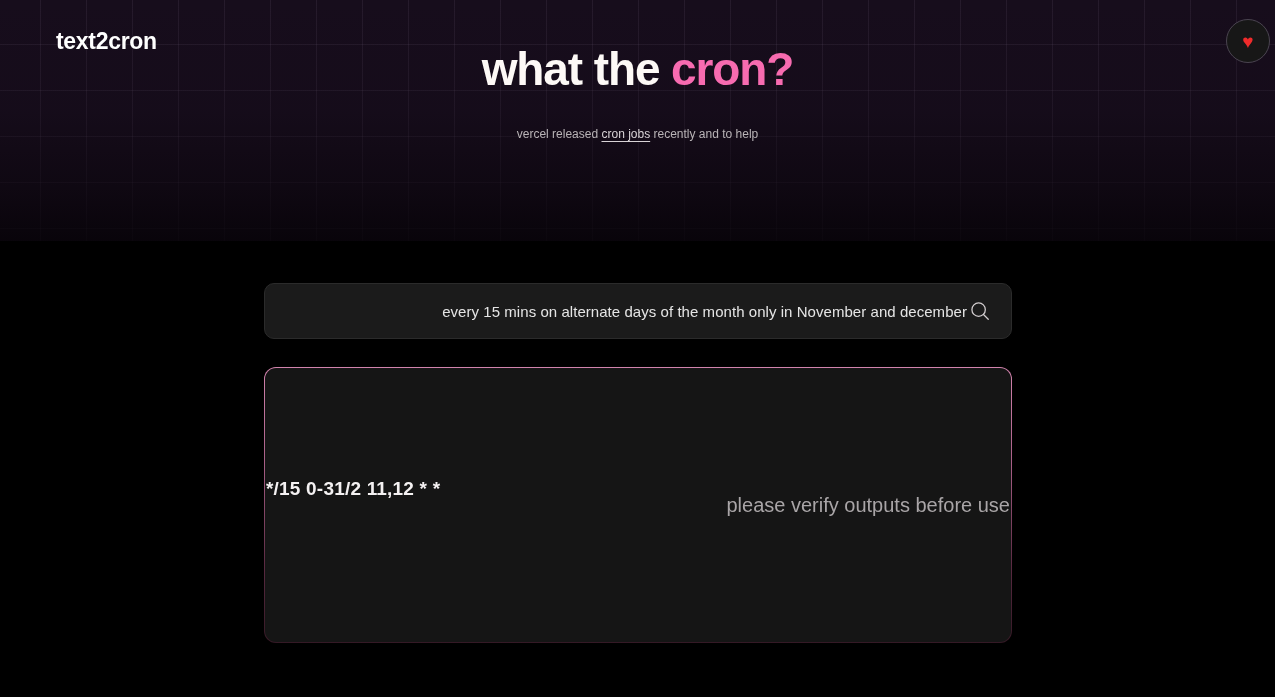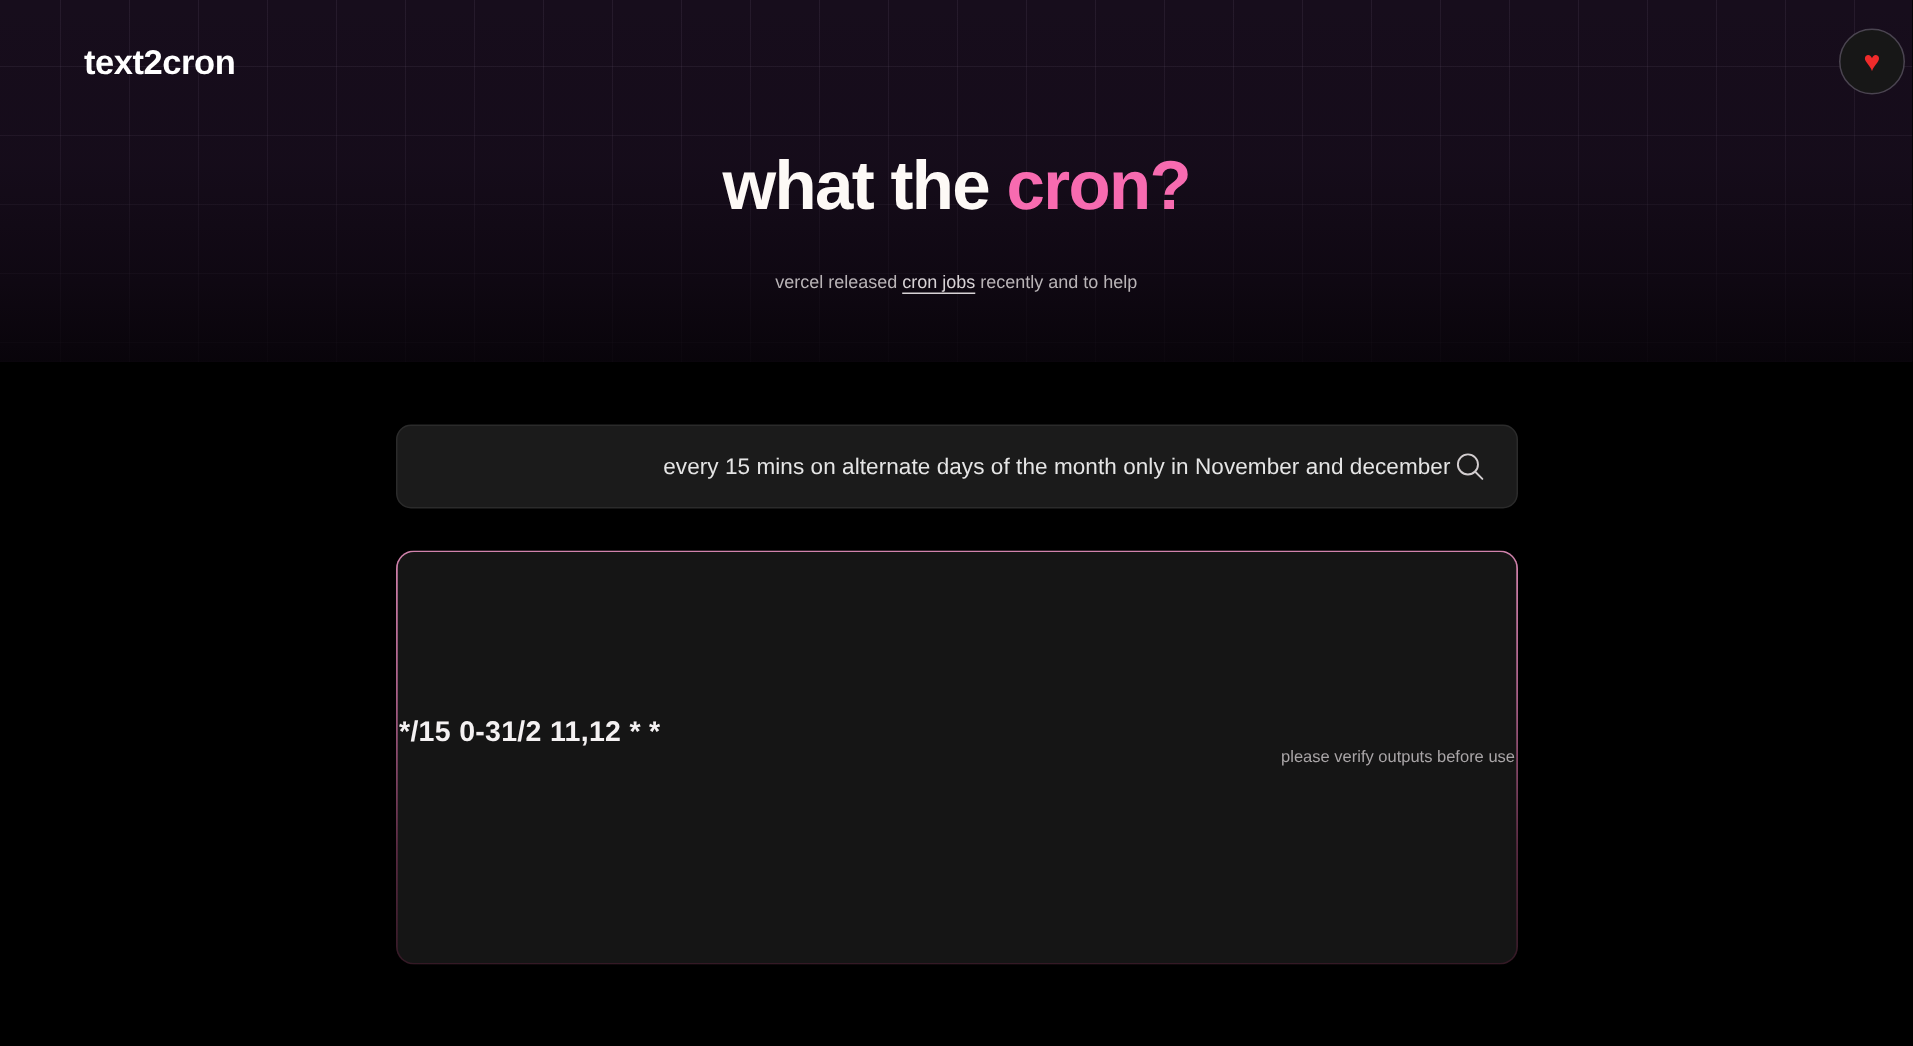--- a/index.html
+++ b/index.html
@@ -93,21 +93,21 @@
   }
 
   
   .hero-text {
     position: absolute;
     top: 0;
     left: 0;
     width: 1275px;
     z-index: 4;
     text-align: center;
-    padding-top: 100px;
+    padding-top: 46px;
   }
 
   .headline {
     font-size: 46px;
     font-weight: 700;
     letter-spacing: -1.1px;
     line-height: 1;
     color: #fdf9f6;
     margin-bottom: 26px;
   }
@@ -195,21 +195,21 @@
   .cron-output {
     font-size: 19px;
     font-weight: 700;
     color: #f4f1f2;
     letter-spacing: 0.2px;
     line-height: 1;
     margin-bottom: 33px;
   }
 
   .verify-note {
-    font-size: 11px;
+    font-size: 20px;
     color: #a9a5a7;
     line-height: 1;
     font-weight: 400;
   }
 </style>
 </head>
 <body>
 
 <div class="hero">
   <div class="hero-grid"></div>

